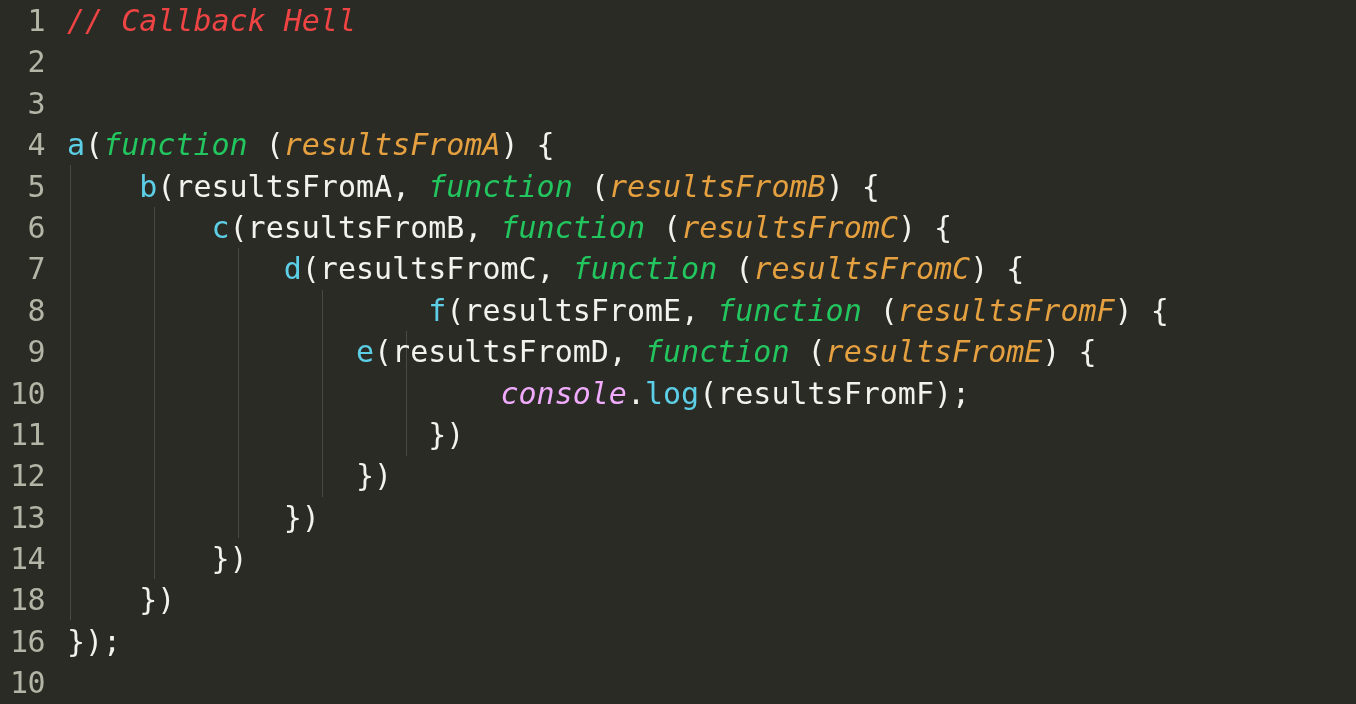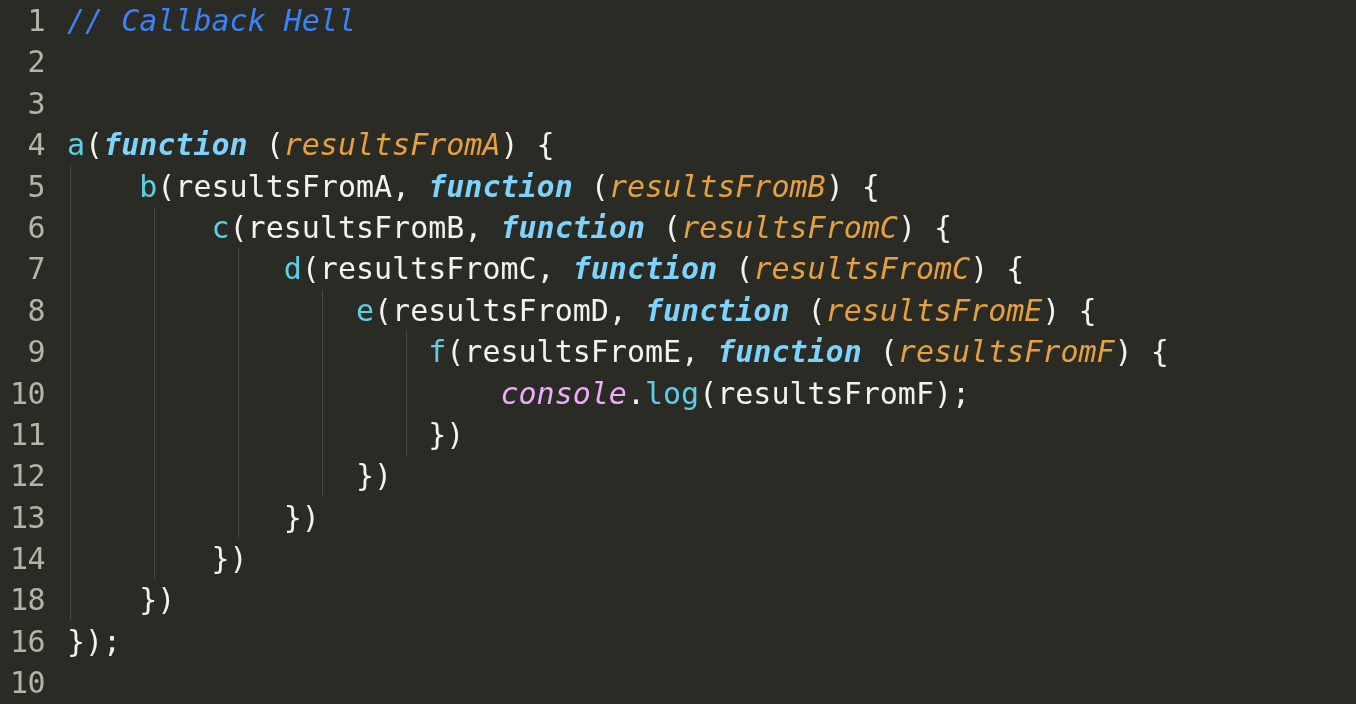--- a/index.html
+++ b/index.html
@@ -64,22 +64,22 @@
     z-index: 1;
     pointer-events: none;
   }
   .guide {
     position: absolute;
     width: 1px;
     background: #4a4a43;
   }
 
   
-  .tk-comment { color: #3b82f6; font-style: italic; }
-  .tk-keyword { color: #7dd3fc; font-style: italic; font-weight: bold; }
+  .tk-comment { color: #ef4444; font-style: italic; }
+  .tk-keyword { color: #22c55e; font-style: italic; }
   .tk-fn      { color: #5ccfe6; }
   .tk-obj     { color: #f0abfc; font-style: italic; }
   .tk-param   { color: #e5a martyr; }
   .tk-param   { color: #e5a03f; font-style: italic; }
   .tk-plain   { color: #f2f2ee; }
 </style>
 </head>
 <body>
 
 <div id="editor" style="background: rgb(43, 43, 38);">
@@ -113,22 +113,22 @@
     </div>
 
   <div class="code-surface">
       <div class="code-line"><span class="tk-comment">// Callback Hell</span></div>
       <div class="code-line">&nbsp;</div>
       <div class="code-line">&nbsp;</div>
       <div class="code-line"><span class="tk-fn">a</span><span class="tk-plain">(</span><span class="tk-keyword">function</span><span class="tk-plain"> (</span><span class="tk-param">resultsFromA</span><span class="tk-plain">) {</span></div>
       <div class="code-line"><span>    </span><span class="tk-fn">b</span><span class="tk-plain">(resultsFromA, </span><span class="tk-keyword">function</span><span class="tk-plain"> (</span><span class="tk-param">resultsFromB</span><span class="tk-plain">) {</span></div>
       <div class="code-line"><span>        </span><span class="tk-fn">c</span><span class="tk-plain">(resultsFromB, </span><span class="tk-keyword">function</span><span class="tk-plain"> (</span><span class="tk-param">resultsFromC</span><span class="tk-plain">) {</span></div>
       <div class="code-line"><span>            </span><span class="tk-fn">d</span><span class="tk-plain">(resultsFromC, </span><span class="tk-keyword">function</span><span class="tk-plain"> (</span><span class="tk-param">resultsFromC</span><span class="tk-plain">) {</span></div>
+      <div class="code-line"><span>                    </span><span class="tk-fn">f</span><span class="tk-plain">(resultsFromE, </span><span class="tk-keyword">function</span><span class="tk-plain"> (</span><span class="tk-param">resultsFromF</span><span class="tk-plain">) {</span></div>
       <div class="code-line"><span>                </span><span class="tk-fn">e</span><span class="tk-plain">(resultsFromD, </span><span class="tk-keyword">function</span><span class="tk-plain"> (</span><span class="tk-param">resultsFromE</span><span class="tk-plain">) {</span></div>
-      <div class="code-line"><span>                    </span><span class="tk-fn">f</span><span class="tk-plain">(resultsFromE, </span><span class="tk-keyword">function</span><span class="tk-plain"> (</span><span class="tk-param">resultsFromF</span><span class="tk-plain">) {</span></div>
       <div class="code-line"><span>                        </span><span class="tk-obj">console</span><span class="tk-plain">.</span><span class="tk-fn">log</span><span class="tk-plain">(resultsFromF);</span></div>
       <div class="code-line"><span>                    </span><span class="tk-plain">})</span></div>
       <div class="code-line"><span>                </span><span class="tk-plain">})</span></div>
       <div class="code-line"><span>            </span><span class="tk-plain">})</span></div>
       <div class="code-line"><span>        </span><span class="tk-plain">})</span></div>
       <div class="code-line"><span>    </span><span class="tk-plain">})</span></div>
       <div class="code-line"><span class="tk-plain">});</span></div>
       <div class="code-line">&nbsp;</div>
     </div>
 

